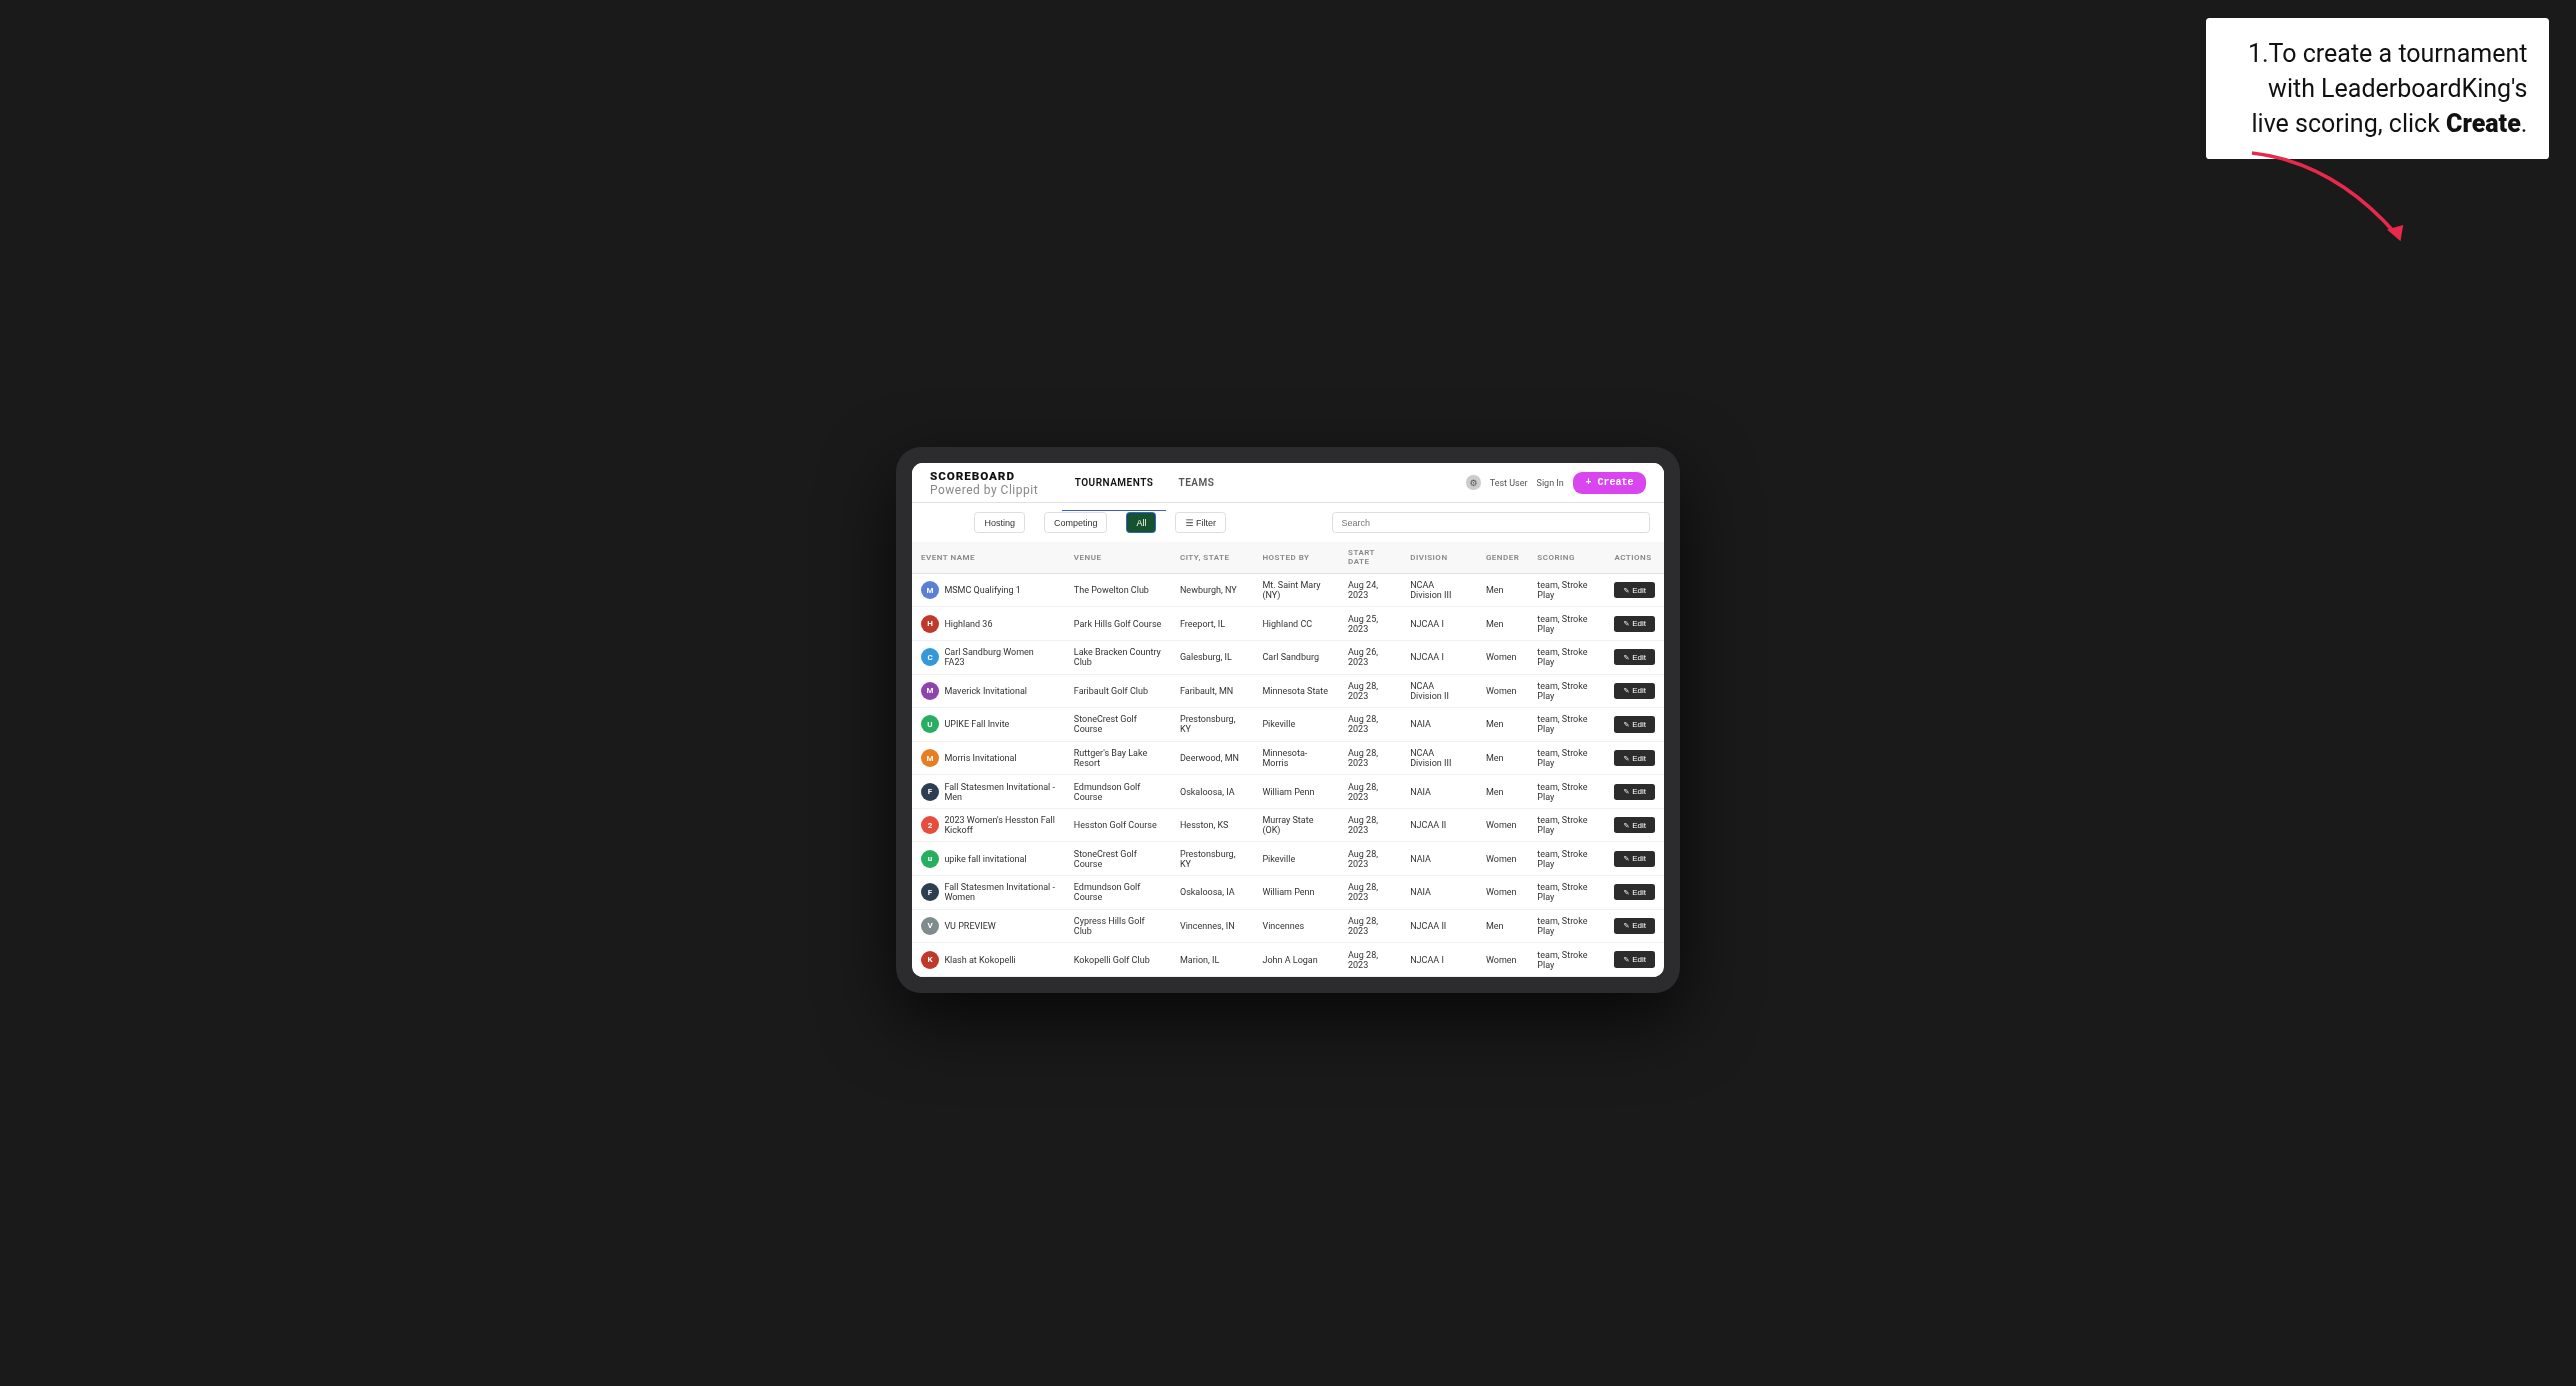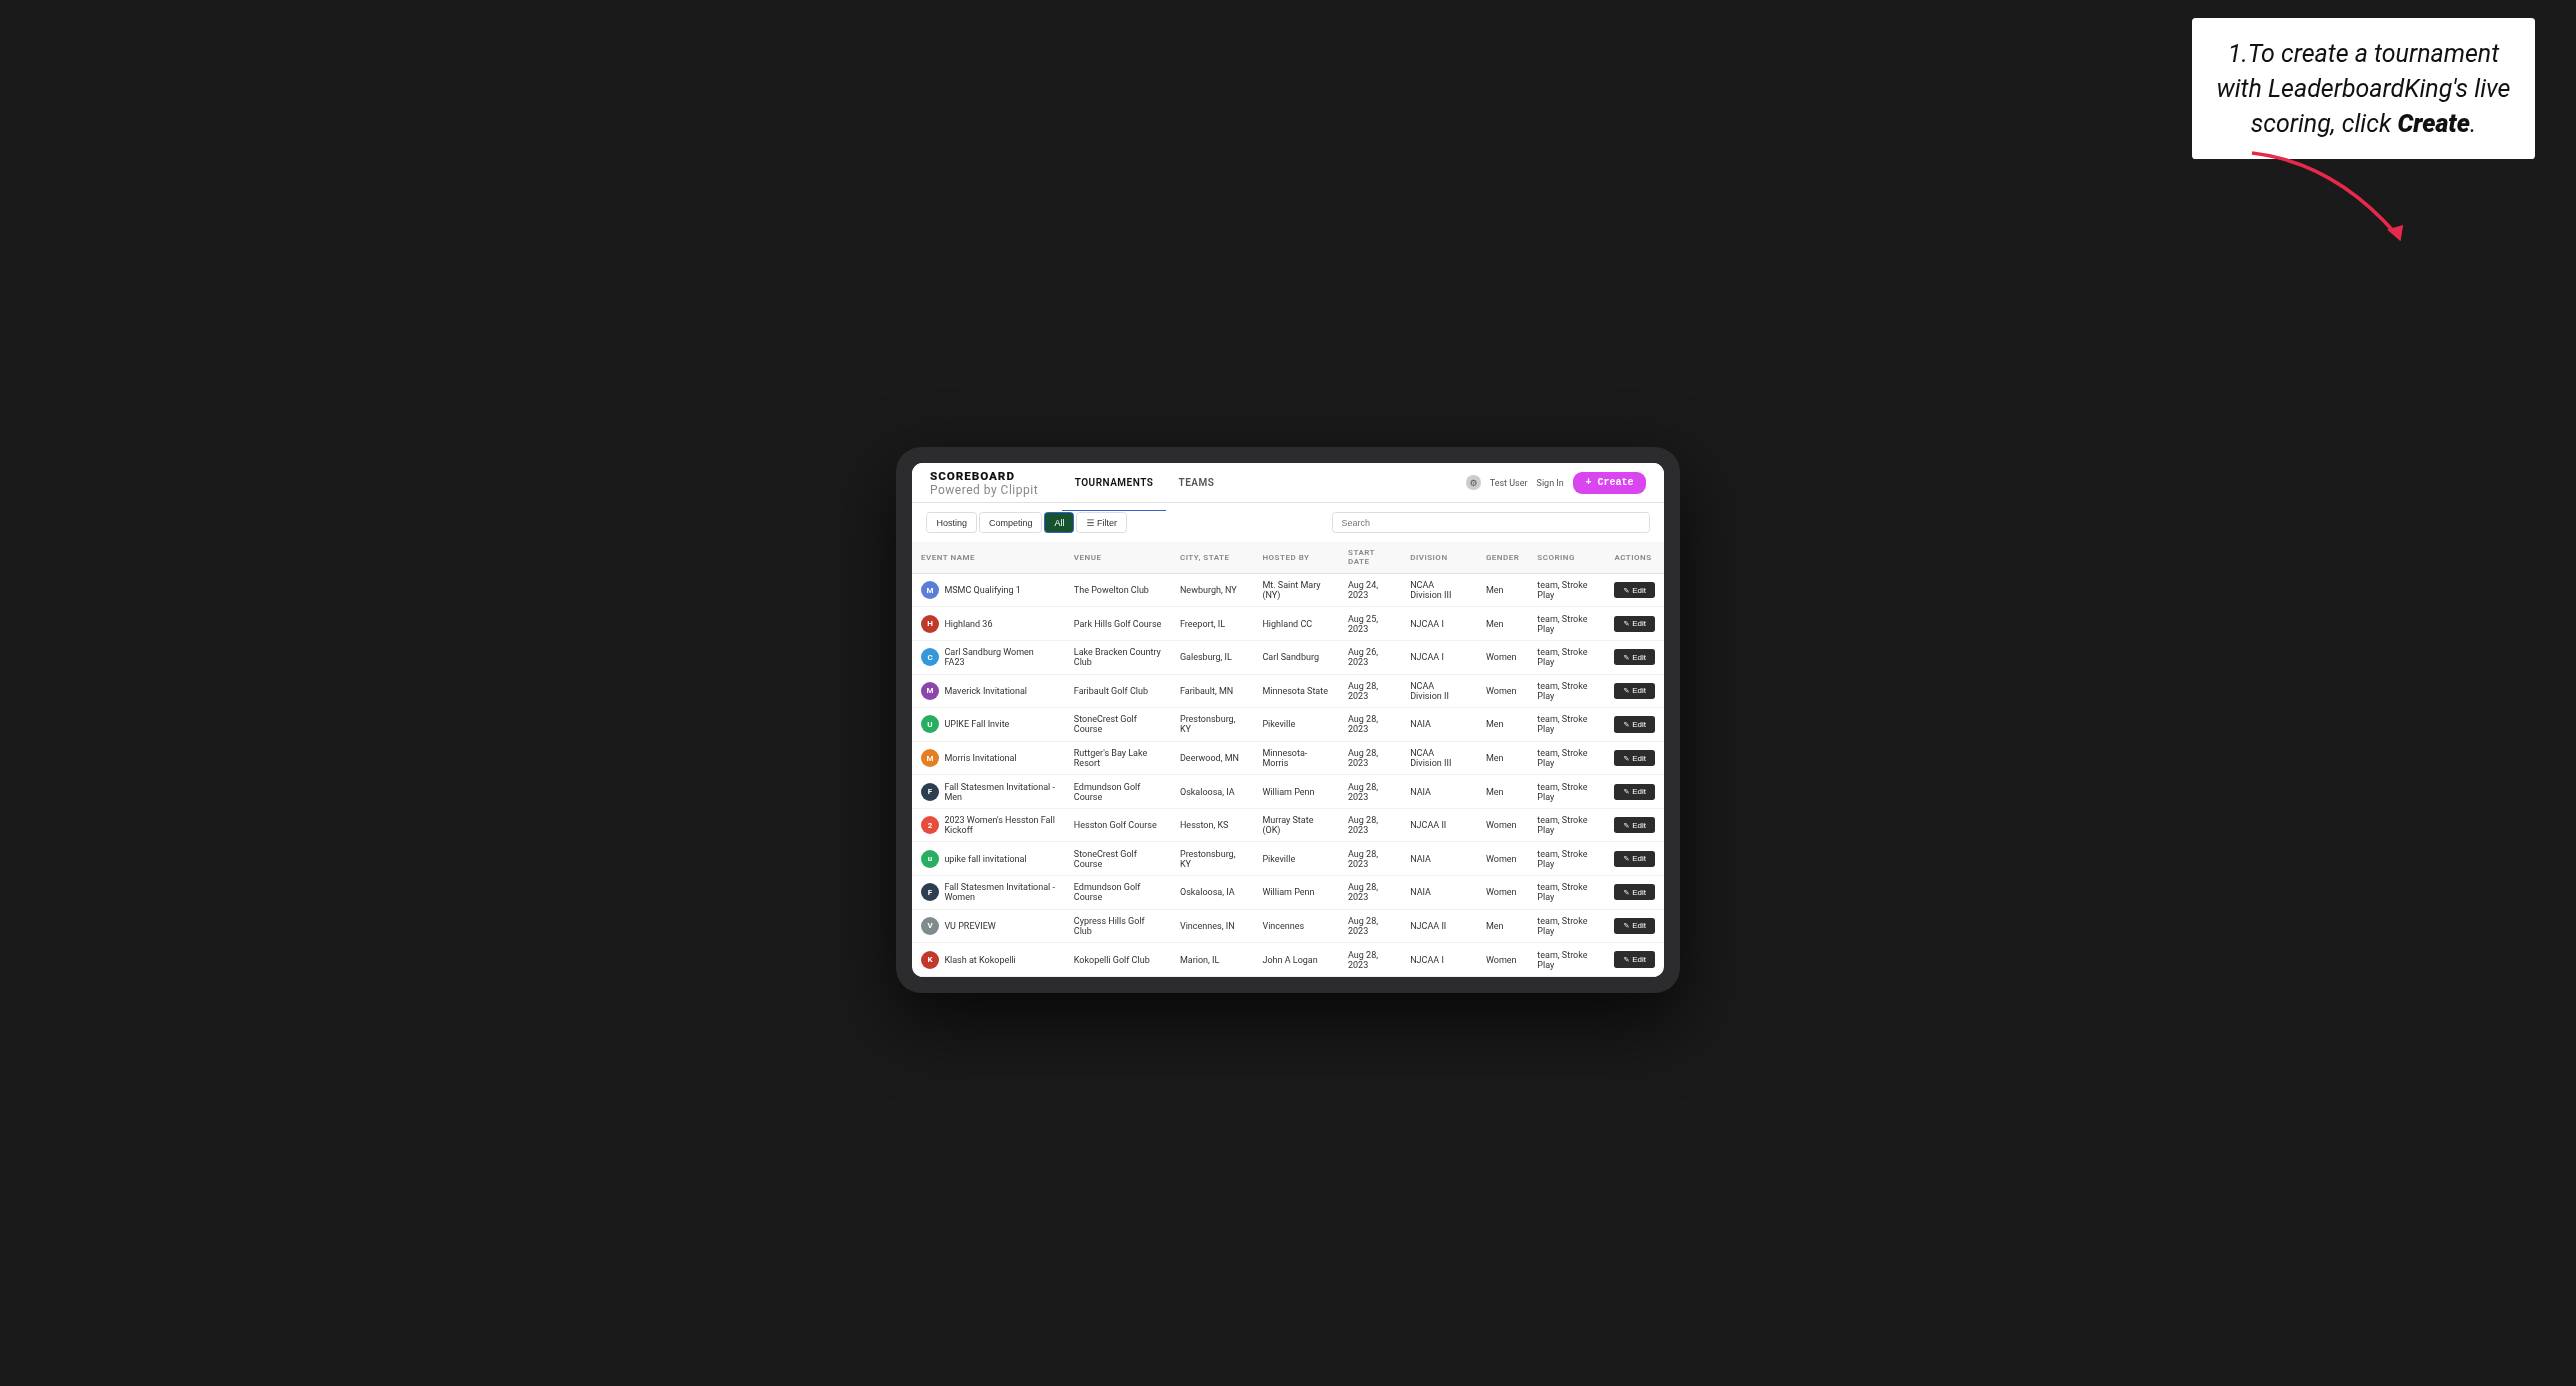--- a/index.html
+++ b/index.html
@@ -10,30 +10,29 @@
       display: flex;
       align-items: center;
       justify-content: center;
       padding: 36px;
       position: relative;
     }
 
     .annotation {
       position: absolute;
       top: 18px;
-      right: 41px;
+      right: 27px;
       font-size: 25px;
       line-height: 1.4;
       color: #111;
       max-width: 343px;
-      text-align: center;
+      text-align: right;
       background: white;
       padding: 18px 21.6px;
       border-radius: 3.6px;
-      font-style: italic;
     }
     .annotation strong { font-weight: 900; }
 
     .tablet-frame {
       background: #2c2c2e;
       border-radius: 25px;
       padding: 16px;
       box-shadow: 0 27px 72px rgba(0,0,0,0.7);
       width: 784px;
       position: relative;
@@ -131,21 +130,22 @@
       align-items: center;
       gap: 3.6px;
       font-family: Liberation Mono, monospace;
     }
 
     .toolbar {
       display: flex;
       align-items: center;
       padding: 9px 14.4px;
       background: #fff;
-      gap: 2px;
+      gap: 19px;
+      margin-left: 48px;
     }
 
     .filter-btn {
       border: 0.9px solid #ddd;
       background: #fff;
       padding: 4.5px 9px;
       border-radius: 3.6px;
       font-size: 9px;
       cursor: pointer;
       color: #333;

